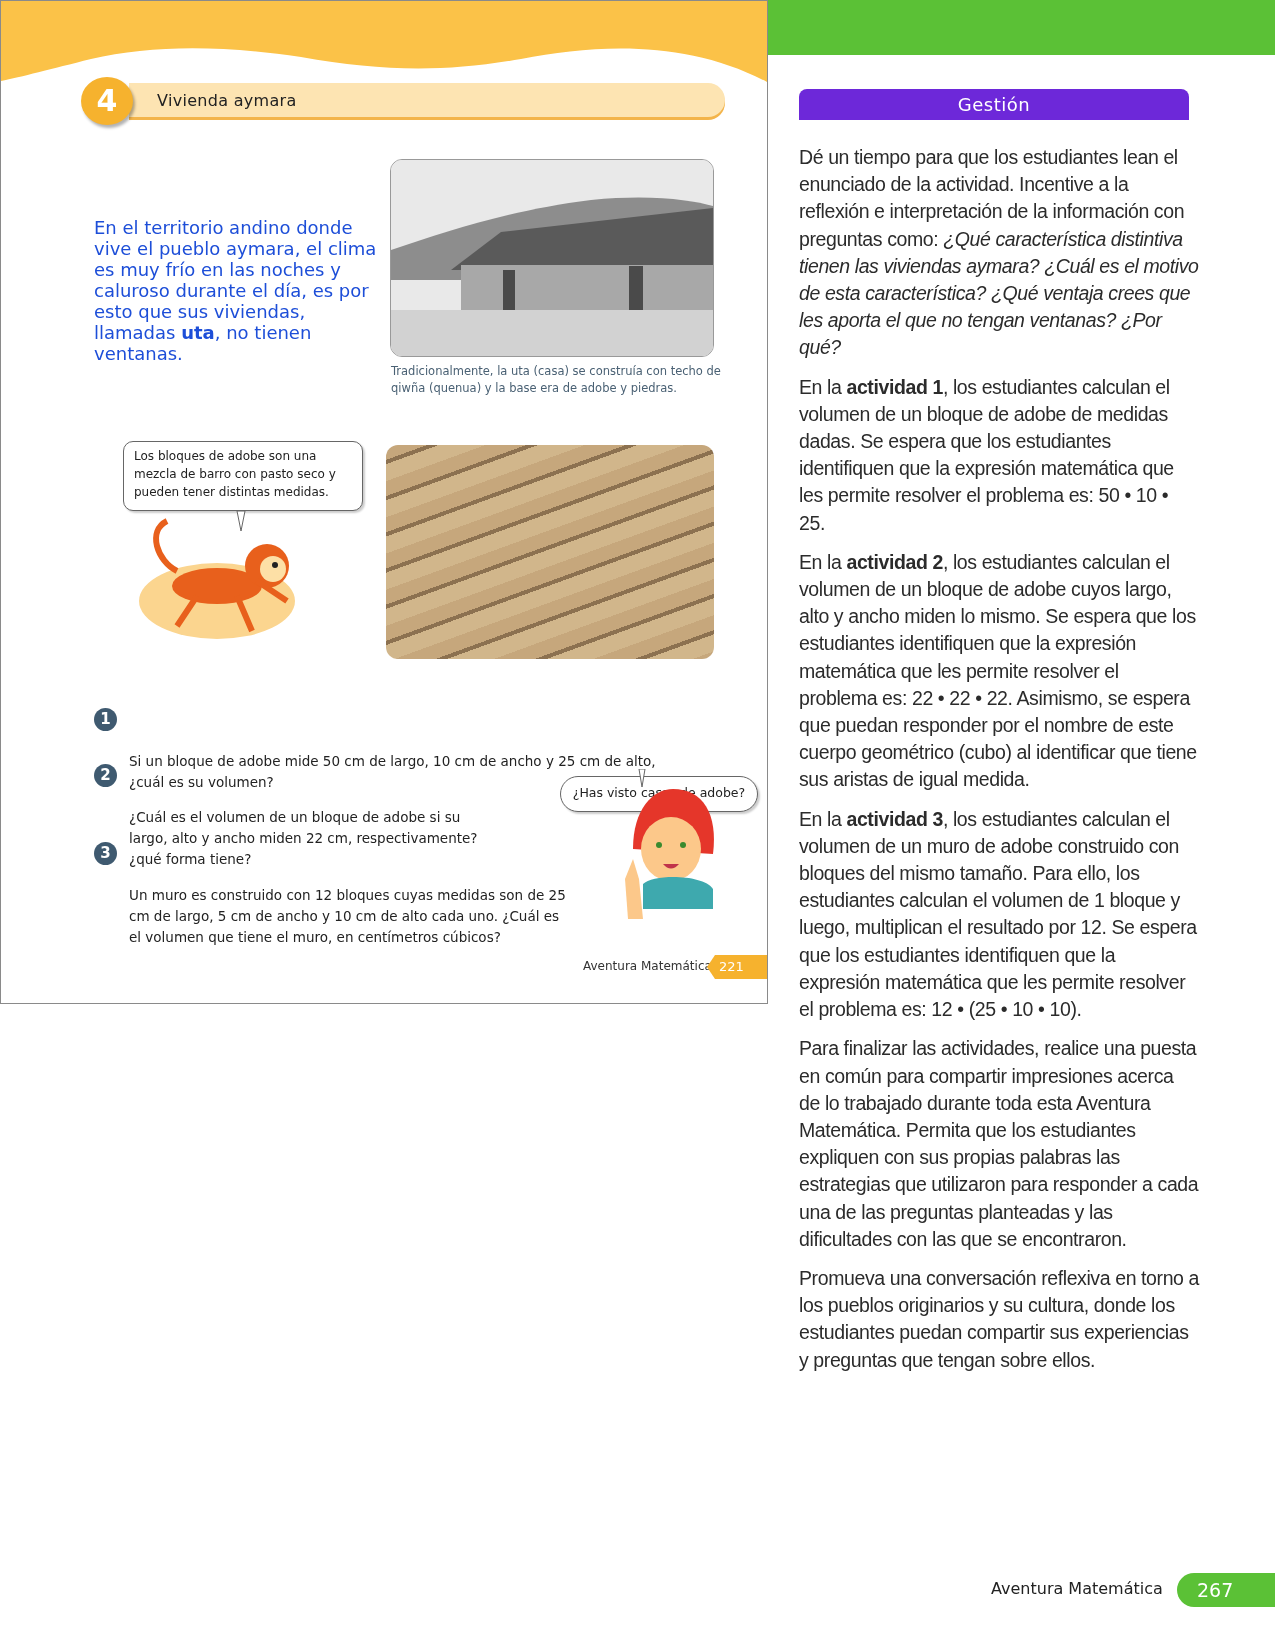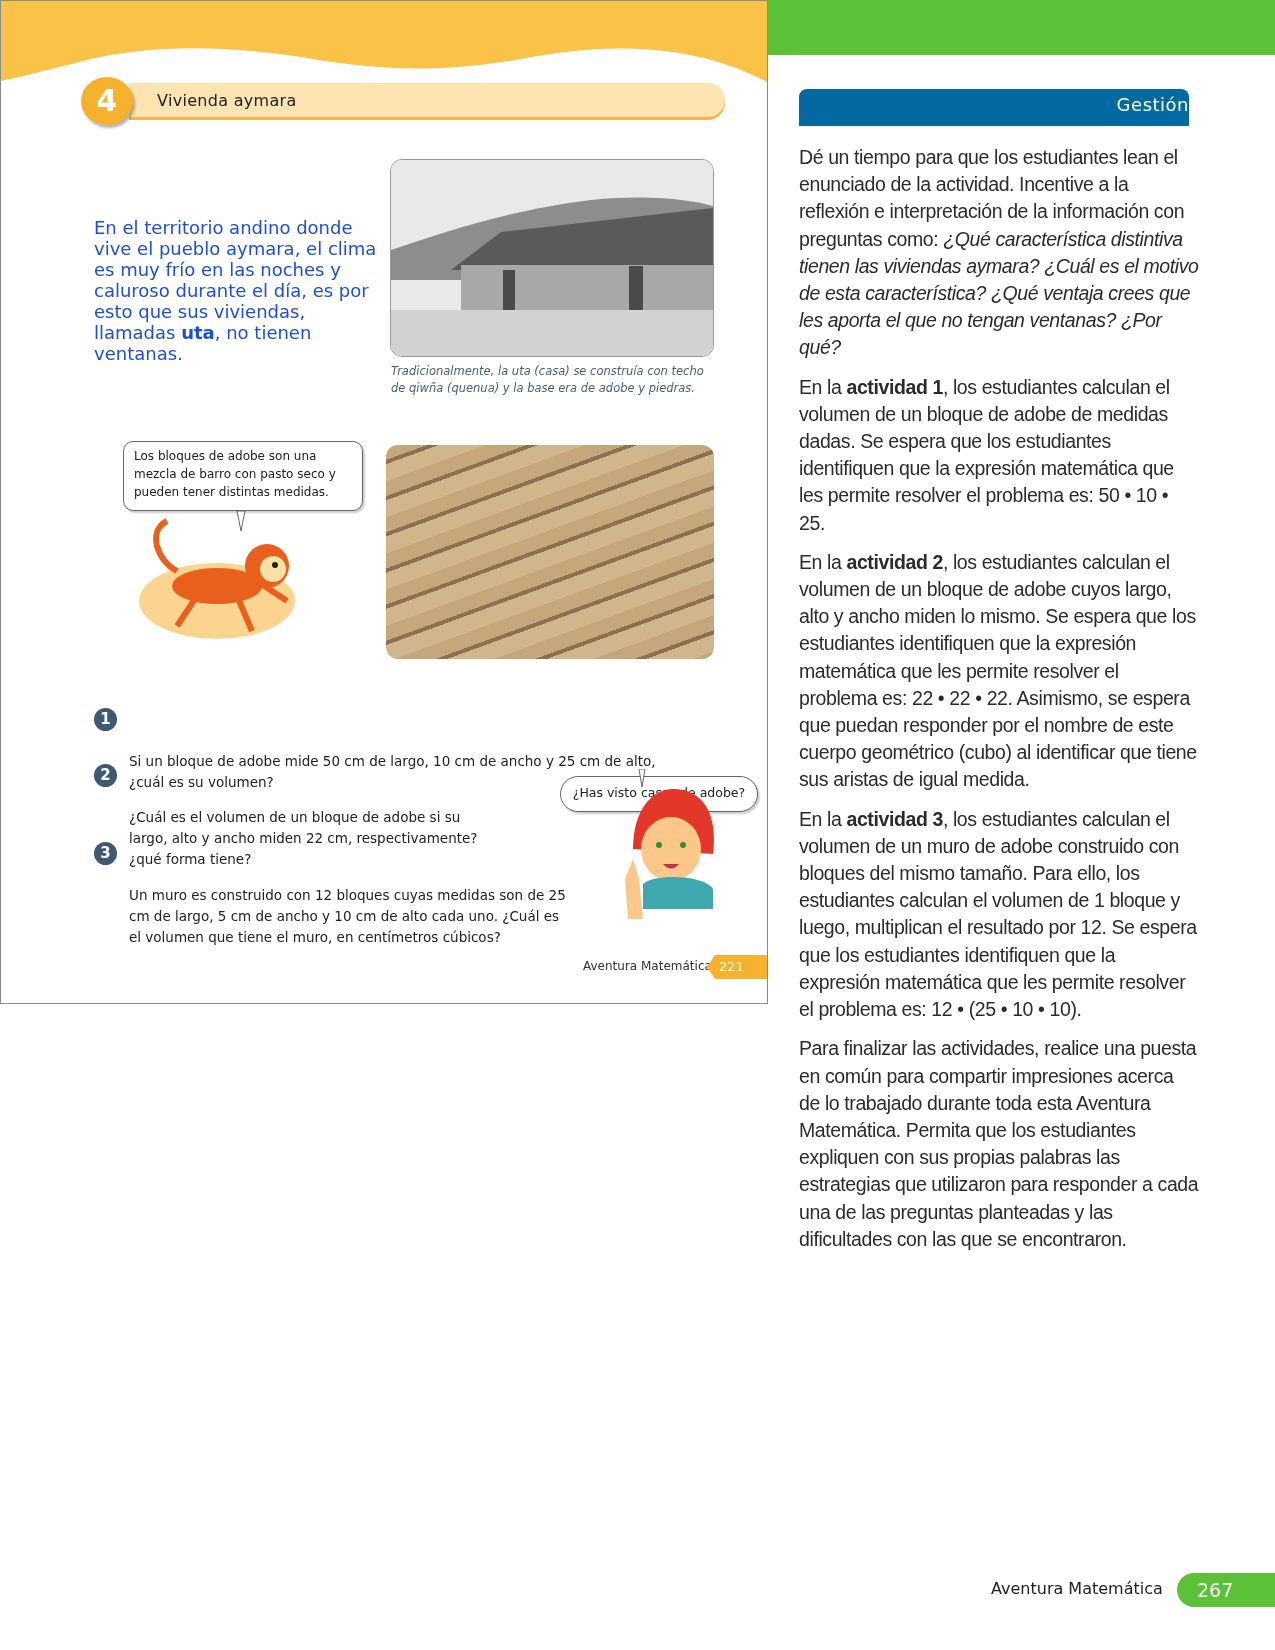--- a/index.html
+++ b/index.html
@@ -7,32 +7,32 @@
   .abs{position:absolute;}
   
   #student-page{left:0;top:0;width:768px;height:1004px;background:#fff;border:1px solid #8a8a8a;box-sizing:border-box;overflow:hidden;}
   #top-wave{left:0;top:0;width:768px;height:120px;}
   #lesson-header{left:80px;top:76px;width:648px;height:50px;}
   #lesson-bar{left:48px;top:6px;width:596px;height:34px;background:#fde4b2;border-radius:0 18px 18px 0;box-shadow:0 3px 0 #f3b44a;}
   #lesson-num{left:0;top:0;width:52px;height:48px;border-radius:50%;background:#f6b22e;box-shadow:2px 3px 3px rgba(0,0,0,.3);color:#fff;font-size:30px;font-weight:bold;text-align:center;line-height:48px;}
   #lesson-title{left:76px;top:14px;font-size:16px;color:#222;font-family:"DejaVu Sans",sans-serif;letter-spacing:.3px;}
   #intro-text{left:93px;top:216px;width:290px;font-size:18px;line-height:21px;color:#1d4ed8;}
   #house-photo{left:389px;top:158px;width:322px;height:196px;border:1px solid #999;border-radius:12px;overflow:hidden;background:linear-gradient(#f4f4f4 0%,#ececec 30%,#cfcfcf 40%,#5c5c5c 55%,#8e8e8e 62%,#bdbdbd 72%,#d6d6d6 100%);}
-  #photo-caption{left:390px;top:362px;width:330px;font-size:11.5px;line-height:17px;color:#4a6174;font-style:italic;}
+  #photo-caption{left:390px;top:362px;width:330px;font-size:11.5px;line-height:17px;color:#4a6174;}
   #speech-1{left:122px;top:440px;width:240px;height:70px;border:1px solid #666;border-radius:10px;background:#fff;box-shadow:2px 2px 2px rgba(0,0,0,.2);font-size:12px;line-height:18px;padding:5px 10px;box-sizing:border-box;}
   #adobe-photo{left:385px;top:444px;width:328px;height:214px;border-radius:12px;overflow:hidden;background:repeating-linear-gradient(160deg,#c6a77c 0 14px,#8c7150 14px 18px,#d1b68b 18px 34px),#c8aa80;}
   .q-row{position:absolute;left:93px;font-size:13.5px;line-height:21px;color:#222;}
   .q-num{position:absolute;left:0;top:1px;width:23px;height:23px;border-radius:50%;background:#3f5a70;color:#fff;font-weight:bold;font-size:15px;text-align:center;line-height:23px;}
   .q-text{position:absolute;left:35px;top:8px;margin-top:36px;}
   #speech-2{left:531px;top:775px;width:196px;height:34px;border:1px solid #666;border-radius:18px;background:#fff;box-shadow:2px 2px 2px rgba(0,0,0,.2);font-size:12.5px;line-height:32px;text-align:center;margin-left:28px;}
   #student-footer-label{left:582px;top:958px;font-size:12px;color:#333;}
   #student-page-num{left:706px;top:954px;width:62px;height:24px;background:#f6b22e;color:#fff;font-size:13px;line-height:24px;padding-left:12px;box-sizing:border-box;clip-path:polygon(8px 0,100% 0,100% 100%,8px 100%,0 50%);}
   
   #green-band{left:768px;top:0;width:507px;height:55px;background:#5bc136;}
-  #gestion-header{left:799px;top:89px;width:390px;height:37px;background:#0369a1;border-radius:8px 8px 0 0;color:#fff;text-align:right;font-size:18px;line-height:31px;letter-spacing:.5px;}
+  #gestion-header{left:799px;top:89px;width:390px;height:31px;background:#6d28d9;border-radius:8px 8px 0 0;color:#fff;text-align:center;font-size:18px;line-height:31px;letter-spacing:.5px;}
   #guide-body{left:799px;top:132px;width:400px;font-family:"Liberation Sans",sans-serif;font-size:19.5px;line-height:27.2px;color:#2b2b2b;letter-spacing:-.4px;}
   #guide-body p{margin:12px 0 11px 0;}
   #guide-footer-label{left:991px;top:1579px;font-size:16px;color:#222;}
   #guide-page-num{left:1177px;top:1573px;width:98px;height:34px;background:#5bc136;border-radius:17px 0 0 17px;color:#fff;font-size:19px;line-height:34px;padding-left:20px;box-sizing:border-box;}
 </style>
 </head>
 <body>
 
 <div id="student-page" class="abs">
   <svg id="top-wave" class="abs" viewBox="0 0 768 120" preserveAspectRatio="none">
@@ -105,16 +105,17 @@
 
 <div id="green-band" class="abs"></div>
 <div id="gestion-header" class="abs">Gestión</div>
 
 <div id="guide-body" class="abs">
     <p><span>Dé un tiempo para que los estudiantes lean el enunciado de la actividad. Incentive a la reflexión e interpretación de la información con preguntas como: </span><i>¿Qué característica distintiva tienen las viviendas aymara? ¿Cuál es el motivo de esta característica? ¿Qué ventaja crees que les aporta el que no tengan ventanas? ¿Por qué?</i></p>
     <p><span>En la </span><b>actividad 1</b><span>, los estudiantes calculan el volumen de un bloque de adobe de medidas dadas. Se espera que los estudiantes identifiquen que la expresión matemática que les permite resolver el problema es: 50 • 10 • 25.</span></p>
     <p><span>En la </span><b>actividad 2</b><span>, los estudiantes calculan el volumen de un bloque de adobe cuyos largo, alto y ancho miden lo mismo. Se espera que los estudiantes identifiquen que la expresión matemática que les permite resolver el problema es: 22 • 22 • 22. Asimismo, se espera que puedan responder por el nombre de este cuerpo geométrico (cubo) al identificar que tiene sus aristas de igual medida.</span></p>
     <p><span>En la </span><b>actividad 3</b><span>, los estudiantes calculan el volumen de un muro de adobe construido con bloques del mismo tamaño. Para ello, los estudiantes calculan el volumen de 1 bloque y luego, multiplican el resultado por 12. Se espera que los estudiantes identifiquen que la expresión matemática que les permite resolver el problema es: 12 • (25 • 10 • 10).</span></p>
     <p><span>Para finalizar las actividades, realice una puesta en común para compartir impresiones acerca de lo trabajado durante toda esta Aventura Matemática. Permita que los estudiantes expliquen con sus propias palabras las estrategias que utilizaron para responder a cada una de las preguntas planteadas y las dificultades con las que se encontraron.</span></p>
+    <p><span>Promueva una conversación reflexiva en torno a los pueblos originarios y su cultura, donde los estudiantes puedan compartir sus experiencias y preguntas que tengan sobre ellos.</span></p>
   </div>
 
 <div id="guide-footer-label" class="abs">Aventura Matemática</div>
 <div id="guide-page-num" class="abs">267</div>
 
 </body></html>

